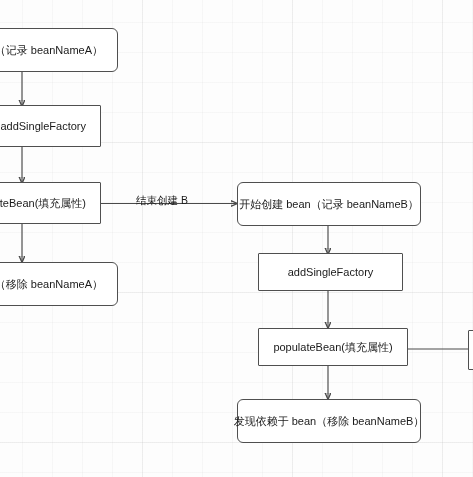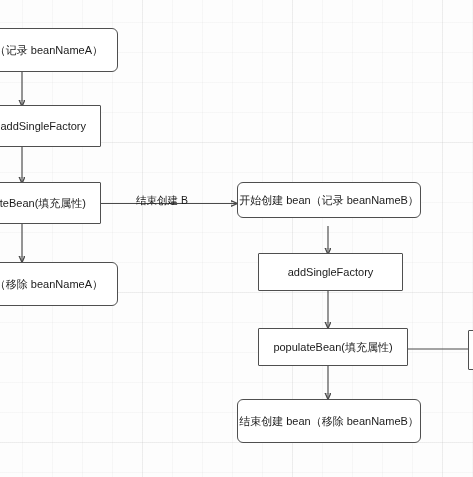--- a/index.html
+++ b/index.html
@@ -106,31 +106,31 @@
   <div class="node square" style="left:-58px; top:182px; width:159px; height:42px; justify-content:flex-end; padding-right:14px;">
     <span>populateBean(填充属性)</span>
   </div>
 
   <div class="node rounded" style="left:-58px; top:262px; width:176px; height:44px; justify-content:flex-end; padding-right:14px;">
     <span>结束创建 bean（移除 beanNameA）</span>
   </div>
 
   <div class="edge-label" style="left:136px; top:194px;">结束创建 B</div>
 
-  <div class="node rounded" style="left:237px; top:182px; width:184px; height:36px;">
+  <div class="node rounded" style="left:237px; top:182px; width:184px; height:44px;">
     <span>开始创建 bean（记录 beanNameB）</span>
   </div>
 
   <div class="node square" style="left:258px; top:253px; width:145px; height:38px;">
     <span>addSingleFactory</span>
   </div>
 
   <div class="node square" style="left:258px; top:328px; width:150px; height:38px;">
     <span>populateBean(填充属性)</span>
   </div>
 
   <div class="node rounded" style="left:237px; top:399px; width:184px; height:44px;">
-    <span>结束创建 bean（移除 beanNameB）</span>
+    <span>发现依赖于 bean（移除 beanNameB）</span>
   </div>
 
   <div class="node square" style="left:468px; top:330px; width:60px; height:40px;"></div>
 
 </div>
 
 </body></html>

